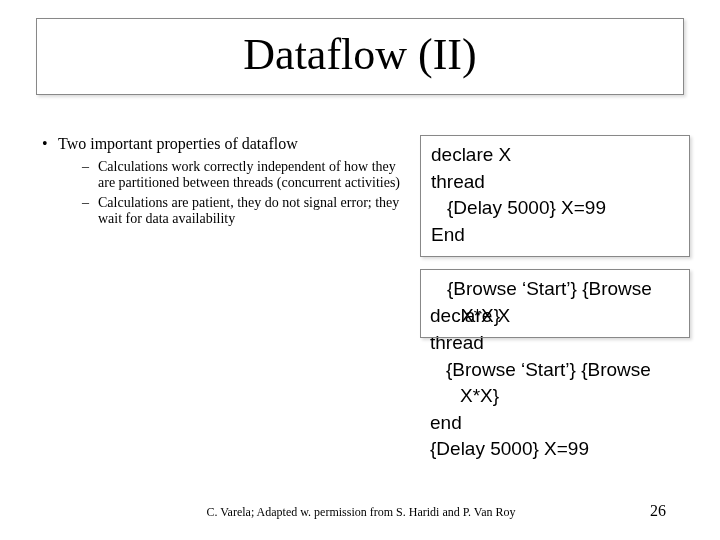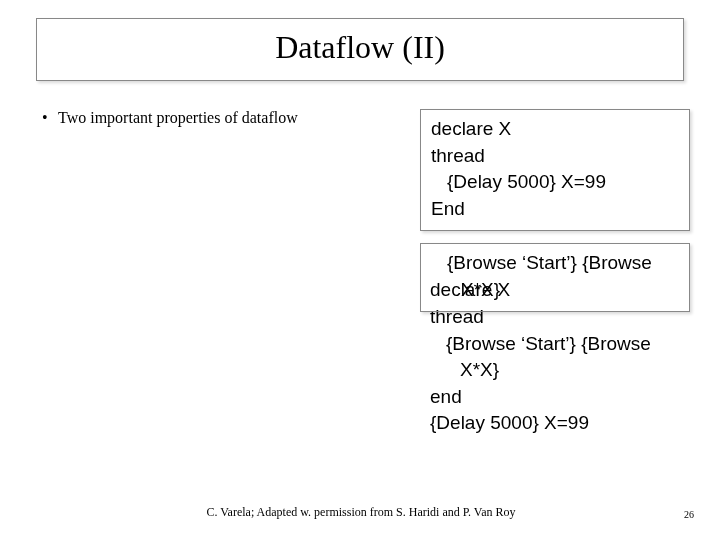--- a/index.html
+++ b/index.html
@@ -15,26 +15,26 @@
   }
   .title-box {
     margin: 18px 36px 0 36px;
     border: 1px solid #888;
     padding: 10px 0 14px 0;
     text-align: center;
     box-shadow: 2px 2px 3px rgba(0,0,0,0.15);
   }
   .title-box h1 {
     margin: 0;
-    font-size: 32px;
+    font-size: 44px;
     font-weight: normal;
   }
   .content {
     display: flex;
-    margin: 28px 20px 0 20px;
+    margin: 40px 20px 0 20px;
   }
   .left {
     width: 390px;
     font-size: 16px;
   }
   .left ul.outer {
     list-style: none;
     padding-left: 22px;
     margin: 0;
   }
@@ -93,23 +93,23 @@
   .footer {
     position: absolute;
     bottom: 20px;
     left: 1px;
     width: 720px;
     font-size: 12px;
     text-align: center;
   }
   .pagenum {
     position: absolute;
-    right: 26px;
+    right: 54px;
     bottom: 20px;
-    font-size: 10px;
+    font-size: 16px;
   }
   .box2-overlay {
     position: absolute;
     left: 0;
     top: 134px;
     width: 248px;
     border: 1px solid #888;
     padding: 6px 10px 8px 10px;
     box-shadow: 2px 2px 3px rgba(0,0,0,0.15);
     line-height: 1.4;
@@ -124,20 +124,22 @@
 <div class="title-box">
   <h1>Dataflow (II)</h1>
 </div>
 
 <div class="content">
   <div class="left">
     <ul class="outer">
       <li>
         <span>Two important properties of dataflow</span>
         <ul class="inner">
+          <li>Calculations work correctly independent of how they are partitioned between threads (concurrent activities)</li>
+          <li>Calculations are patient, they do not signal error; they wait for data availability</li>
         </ul>
       </li>
     </ul>
   </div>
 
   <div class="right">
     <div class="codebox">
       <span>declare X</span><br>
       <span>thread</span>
       <span class="indent">{Delay 5000} X=99</span>

